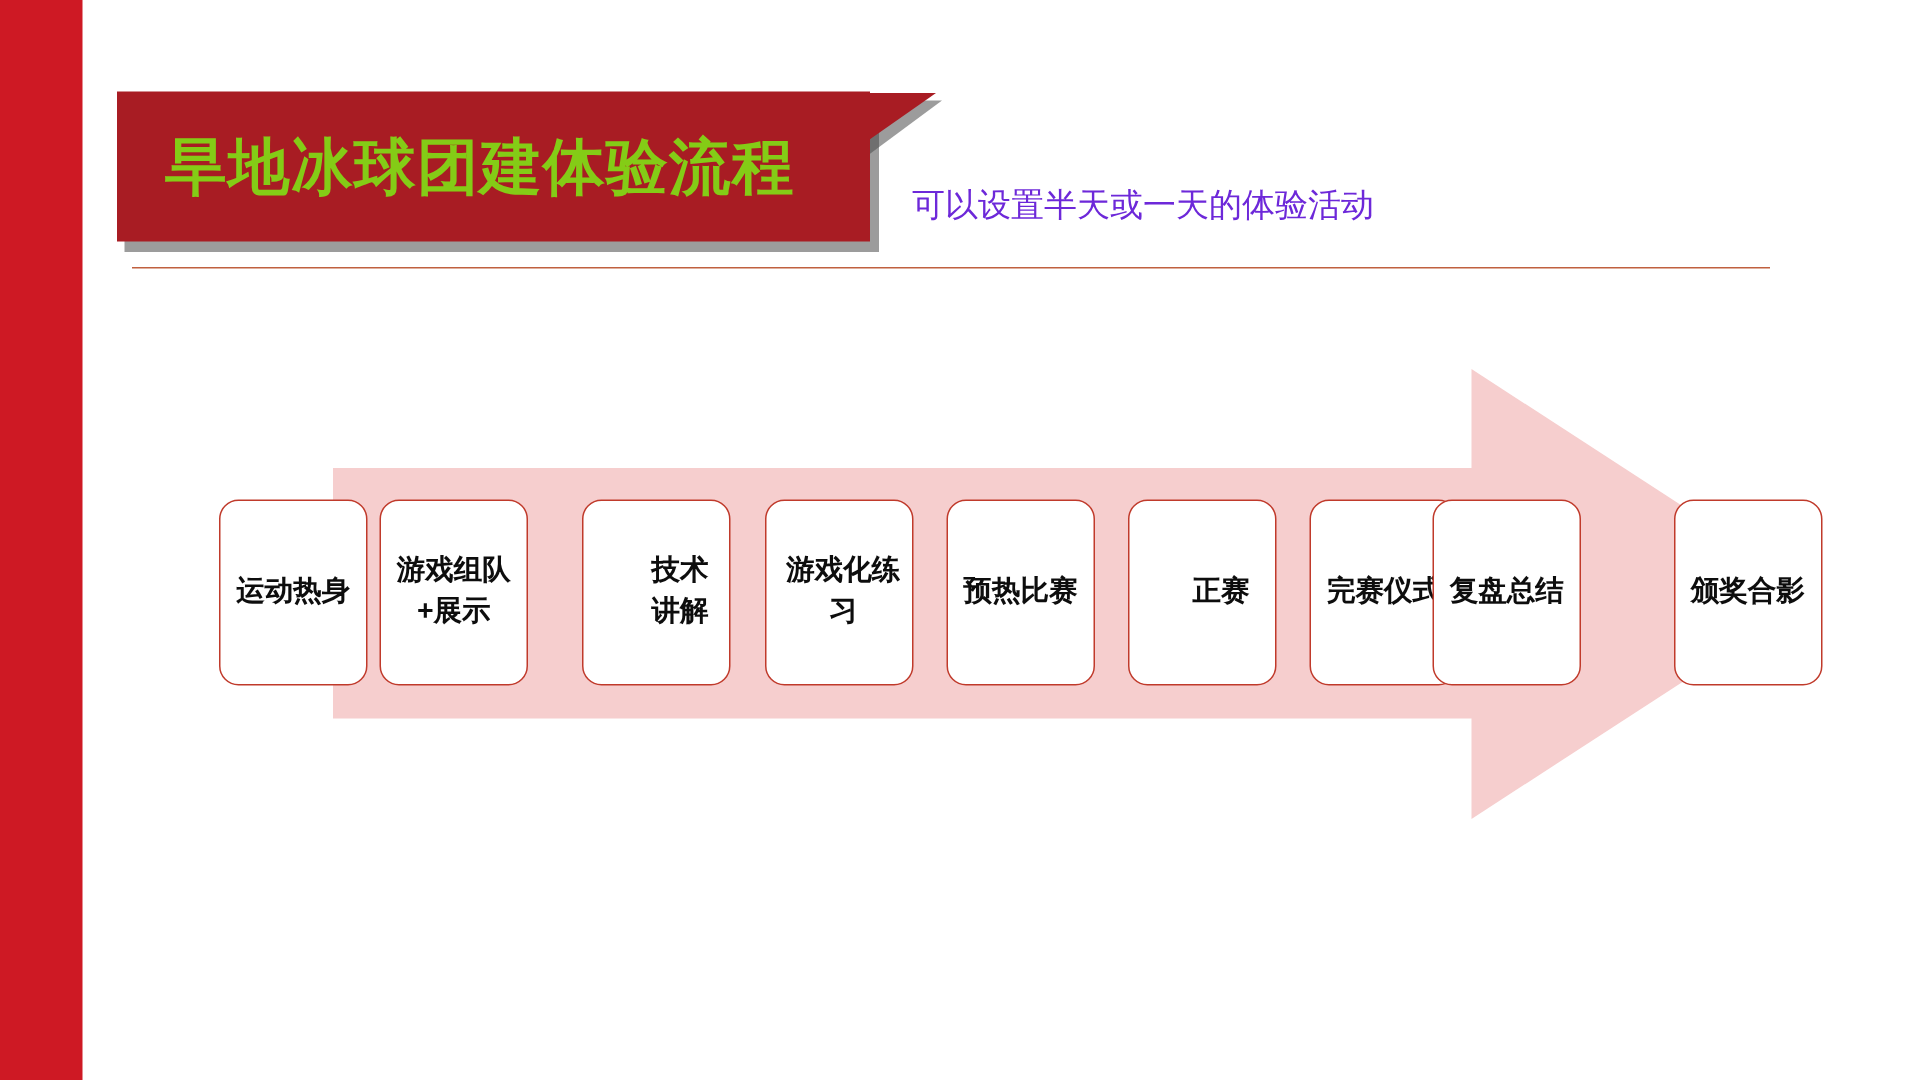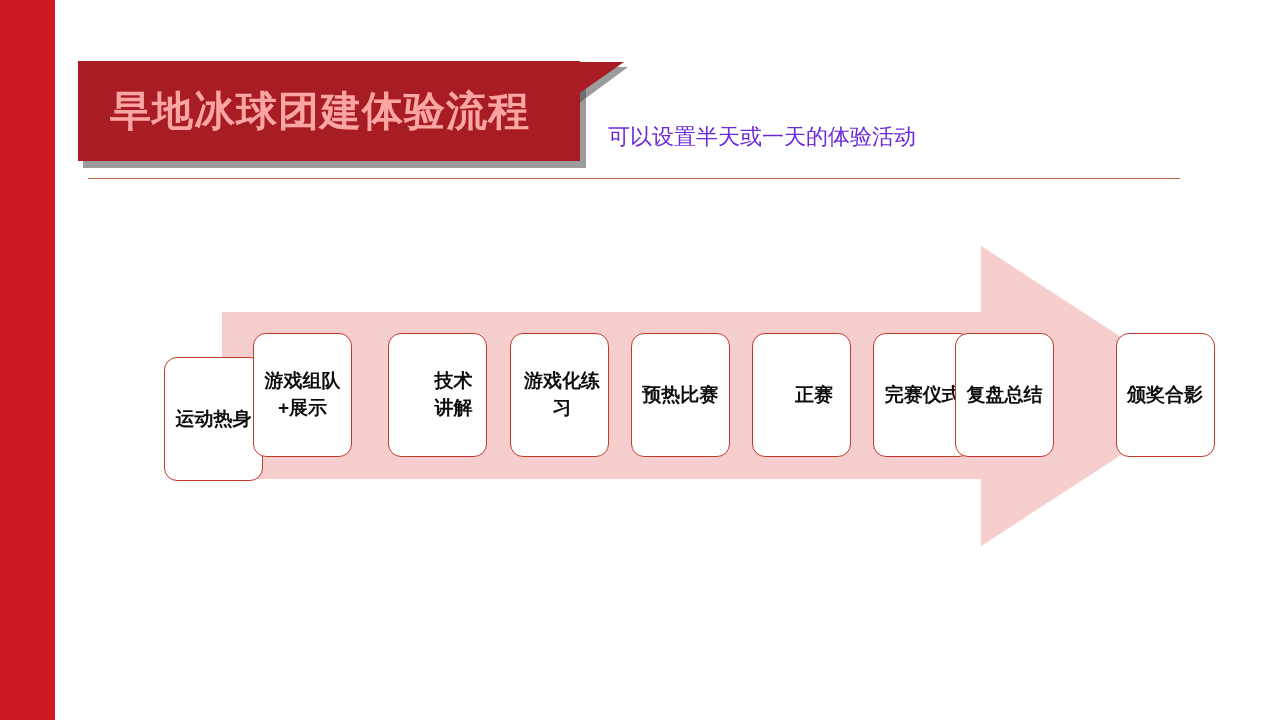--- a/index.html
+++ b/index.html
@@ -66,21 +66,21 @@
     position: absolute;
     left: 0;
     top: 0;
     width: 502px;
     height: 100px;
     background: #a81c23;
     display: flex;
     align-items: center;
   }
   .banner-title {
-    color: #fca5a5;
+    color: #84cc16;
     font-size: 41px;
     font-weight: bold;
     letter-spacing: 1px;
     margin-left: 32px;
     white-space: nowrap;
     line-height: 1;
     font-family: Liberation Serif, serif;
   }
 
   
@@ -179,21 +179,21 @@
 <div class="subtitle">可以设置半天或一天的体验活动</div>
 
 <div class="divider"></div>
 
 <div class="arrow">
   <div class="arrow-body"></div>
   <div class="arrow-head"></div>
 </div>
 
 <div class="steps">
-    <div class="step-box" style="left: 18px; margin-top: 24px;">
+    <div class="step-box" style="left: 0px;">
       <div class="step-label">运动热身</div>
     </div>
     <div class="step-box" style="left: 107px; align-items: center;">
       <div class="step-label">游戏组队+展示</div>
     </div>
     <div class="step-box" style="left: 242.4px; padding-left: 38px;">
       <div class="step-label">技术讲解</div>
     </div>
     <div class="step-box" style="left: 363.6px; padding-left: 13px;">
       <div class="step-label">游戏化练习</div>

